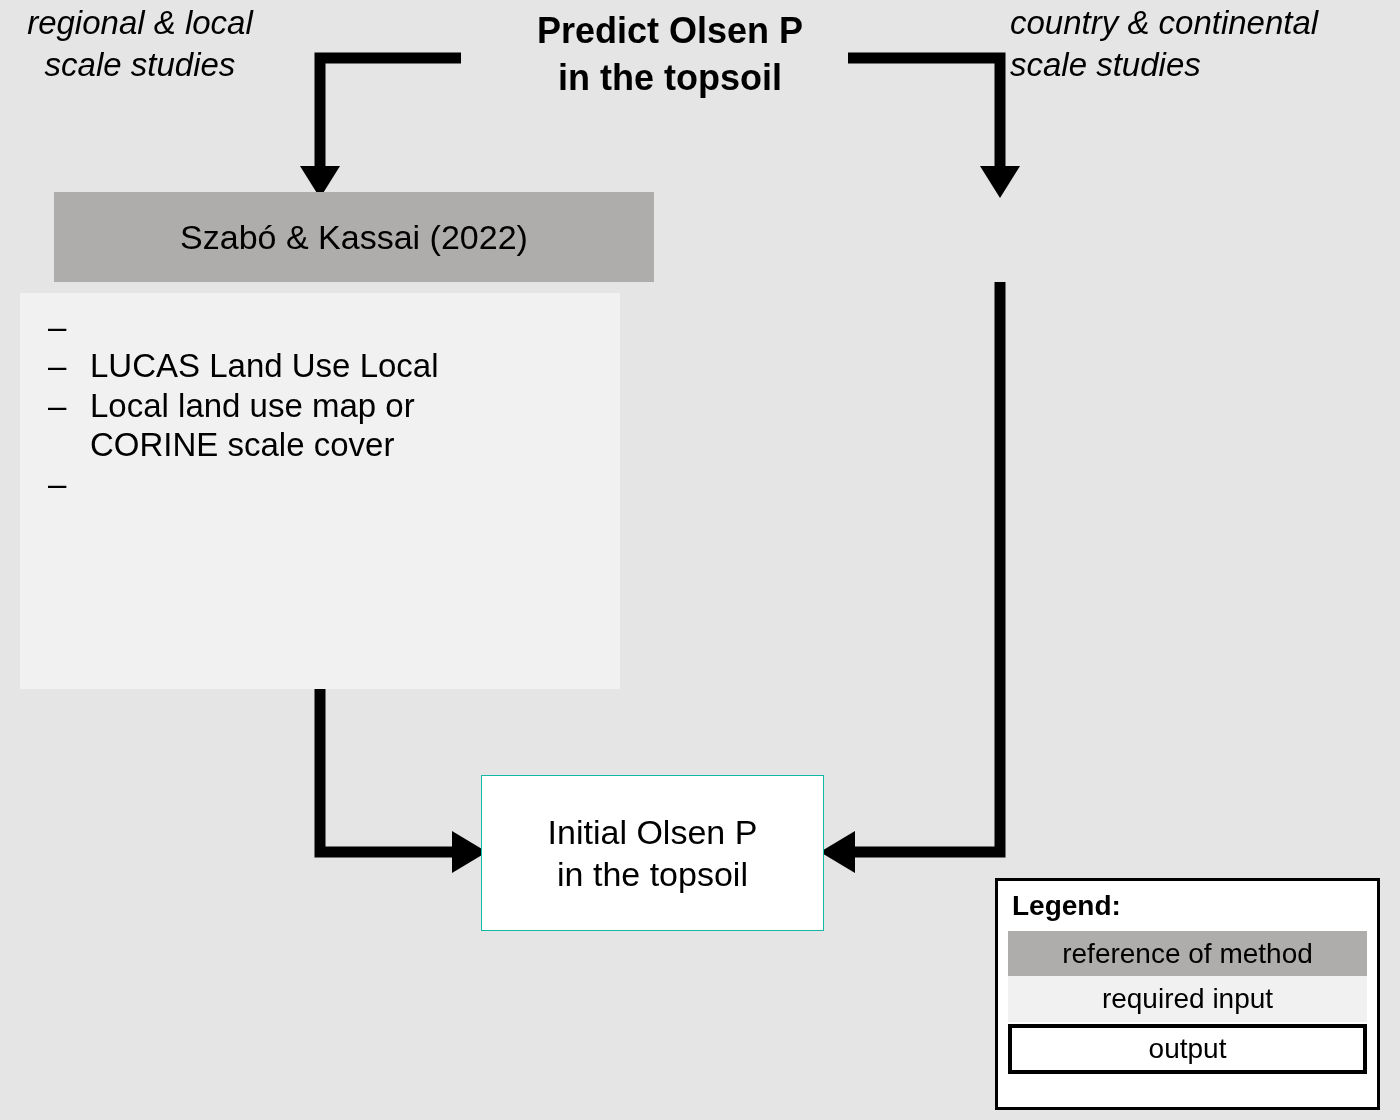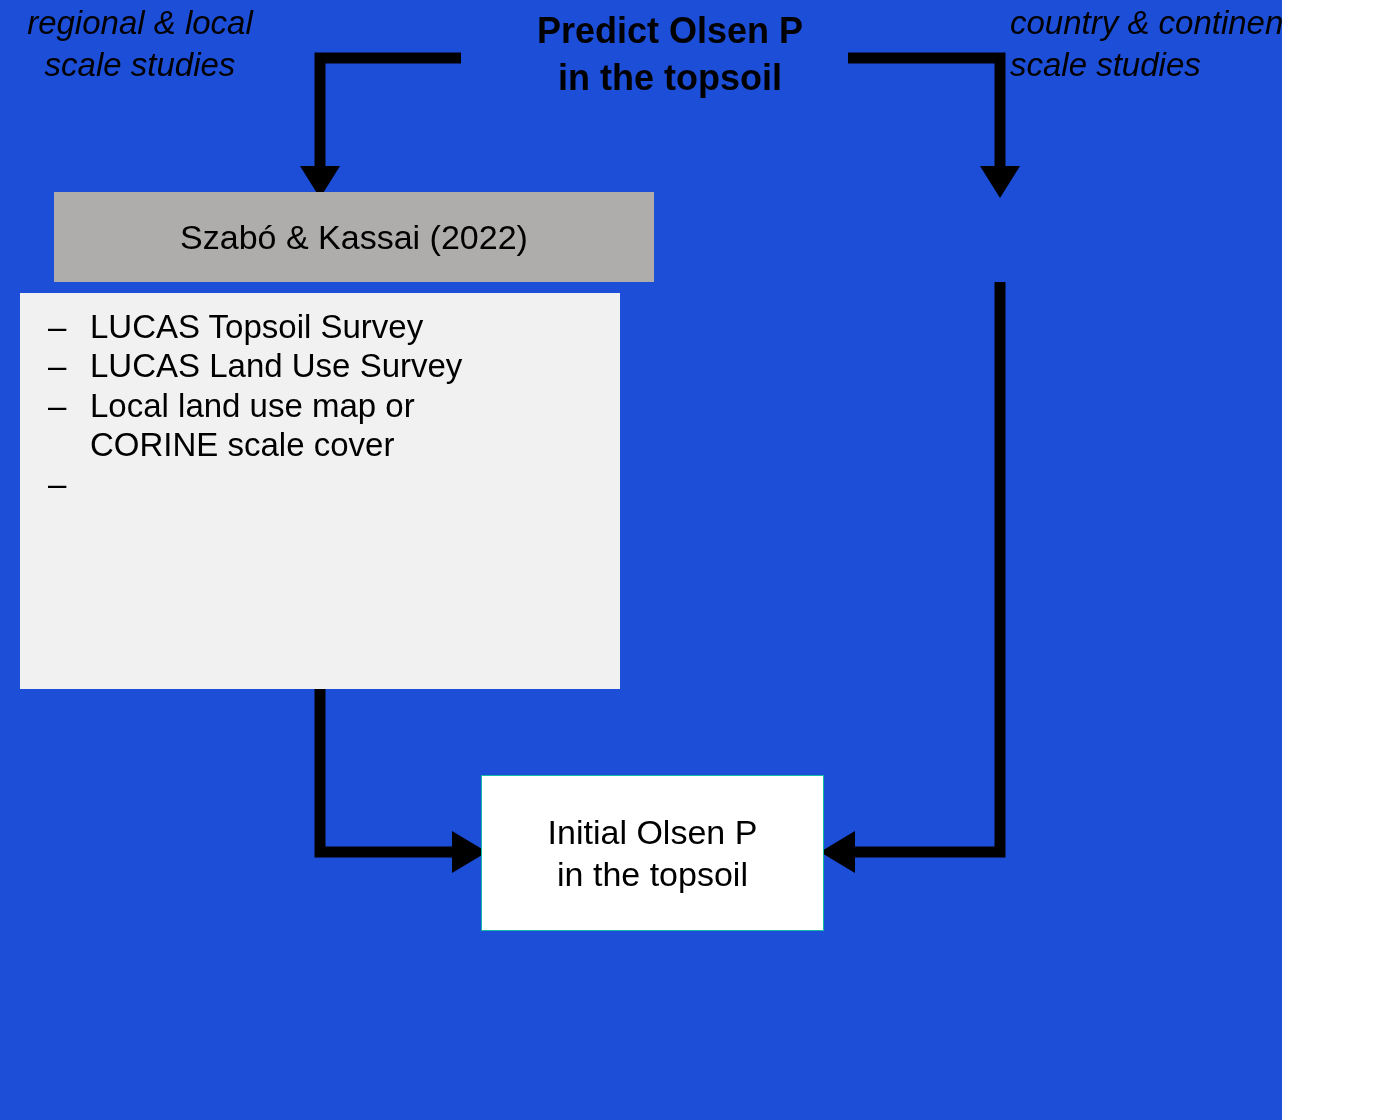--- a/index.html
+++ b/index.html
@@ -6,23 +6,23 @@
     margin: 0;
     padding: 0;
     background: #ffffff;
   }
   body {
     font-family: "Liberation Sans", sans-serif;
     color: #000000;
   }
   #canvas {
     position: relative;
-    width: 1282px;
+    width: 1400px;
     height: 1120px;
-    background: #1d4ed8;
+    background: #e5e5e5;
     overflow: hidden;
   }
   .abs { position: absolute; }
 
   
   .side-label {
     font-style: italic;
     font-size: 33px;
     line-height: 1.28;
     white-space: pre-line;
@@ -163,34 +163,39 @@
 scale studies</div>
 
   <div class="abs" id="main-title">Predict Olsen P
 in the topsoil</div>
 
   <div class="abs ref-header" id="szabo-header">Szabó &amp; Kassai (2022)</div>
 
   <div class="abs" id="input-body">
     <div class="bullet-row">
       <span class="bullet-dash">–</span>
-      <span class="bullet-text">LUCAS Topsoil Survey</span>
-    </div>
-    <div class="bullet-row">
-      <span class="bullet-dash">–</span>
-      <span class="bullet-text">LUCAS Land Use Survey</span>
+    </div>
+    <div class="bullet-row">
+      <span class="bullet-dash">–</span>
+      <span class="bullet-text">LUCAS Land Use Local</span>
     </div>
     <div class="bullet-row">
       <span class="bullet-dash">–</span>
       <span class="bullet-text">Local land use map or
 CORINE scale cover</span>
     </div>
     <div class="bullet-row">
       <span class="bullet-dash">–</span>
     </div>
   </div>
 
 
   <div class="abs" id="output-box">Initial Olsen P
 in the topsoil</div>
 
+  <div class="abs" id="legend-box">
+    <div id="legend-title">Legend:</div>
+    <div class="legend-swatch" id="legend-ref">reference of method</div>
+    <div class="legend-swatch" id="legend-input">required input</div>
+    <div class="legend-swatch" id="legend-out">output</div>
+  </div>
 
 </div>
 
 </body></html>

